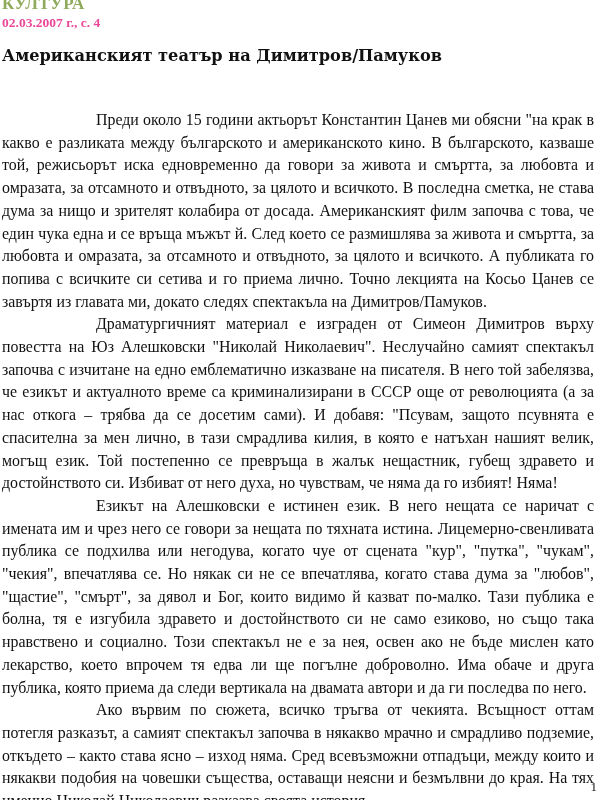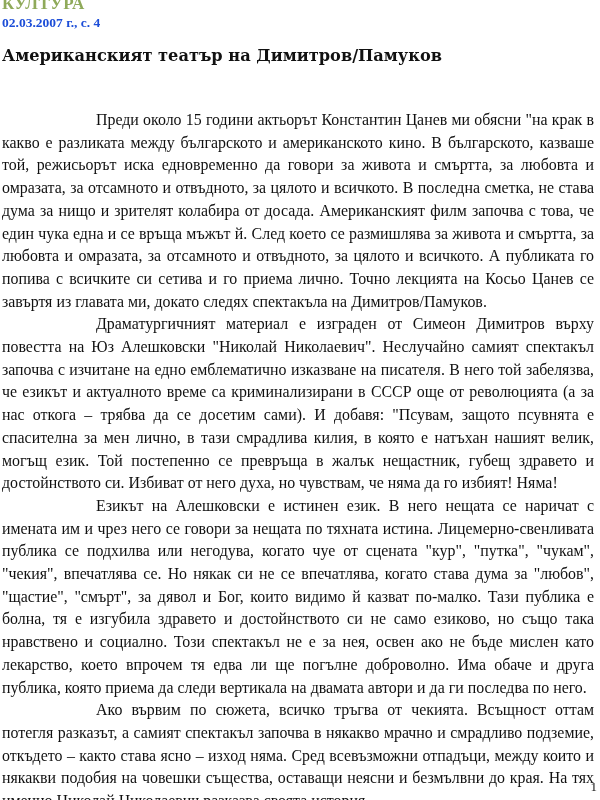--- a/index.html
+++ b/index.html
@@ -1,18 +1,18 @@
 <!DOCTYPE html>
 <html><head>
 <meta charset="utf-8">
 <style>
   html, body { margin: 0; padding: 0; background: #ffffff; }
   body { width: 600px; height: 800px; position: relative; overflow: hidden; font-family: "DejaVu Serif", "Liberation Serif", serif; color: #111; }
   .section { position: absolute; left: 2px; top: -6px; font-family: "Liberation Serif", serif; font-weight: bold; font-size: 17px; color: #8faa5a; letter-spacing: 0.5px; }
-  .date { position: absolute; left: 2px; top: 15px; font-family: "Liberation Serif", serif; font-weight: bold; font-size: 13.5px; color: #1d4ed8; }
+  .date { position: absolute; left: 2px; top: 15px; font-family: "Liberation Serif", serif; font-weight: bold; font-size: 13.5px; color: #ec4899; }
   .title { position: absolute; left: 2px; top: 46px; font-family: "DejaVu Serif", serif; font-weight: bold; font-size: 16.2px; color: #111; }
   .article { position: absolute; left: 2px; top: 109px; width: 592px; font-family: "Liberation Serif", serif; font-size: 15.9px; line-height: 22.7px; text-align: justify; }
   .article p { margin: 0; text-indent: 94px; }
   .pagenum { position: absolute; right: 3px; top: 779px; font-family: "Liberation Serif", serif; font-size: 13px; }
 </style>
 </head>
 <body>
 
 <div class="section">КУЛТУРА</div>
 <div class="date">02.03.2007 г., с. 4</div>

